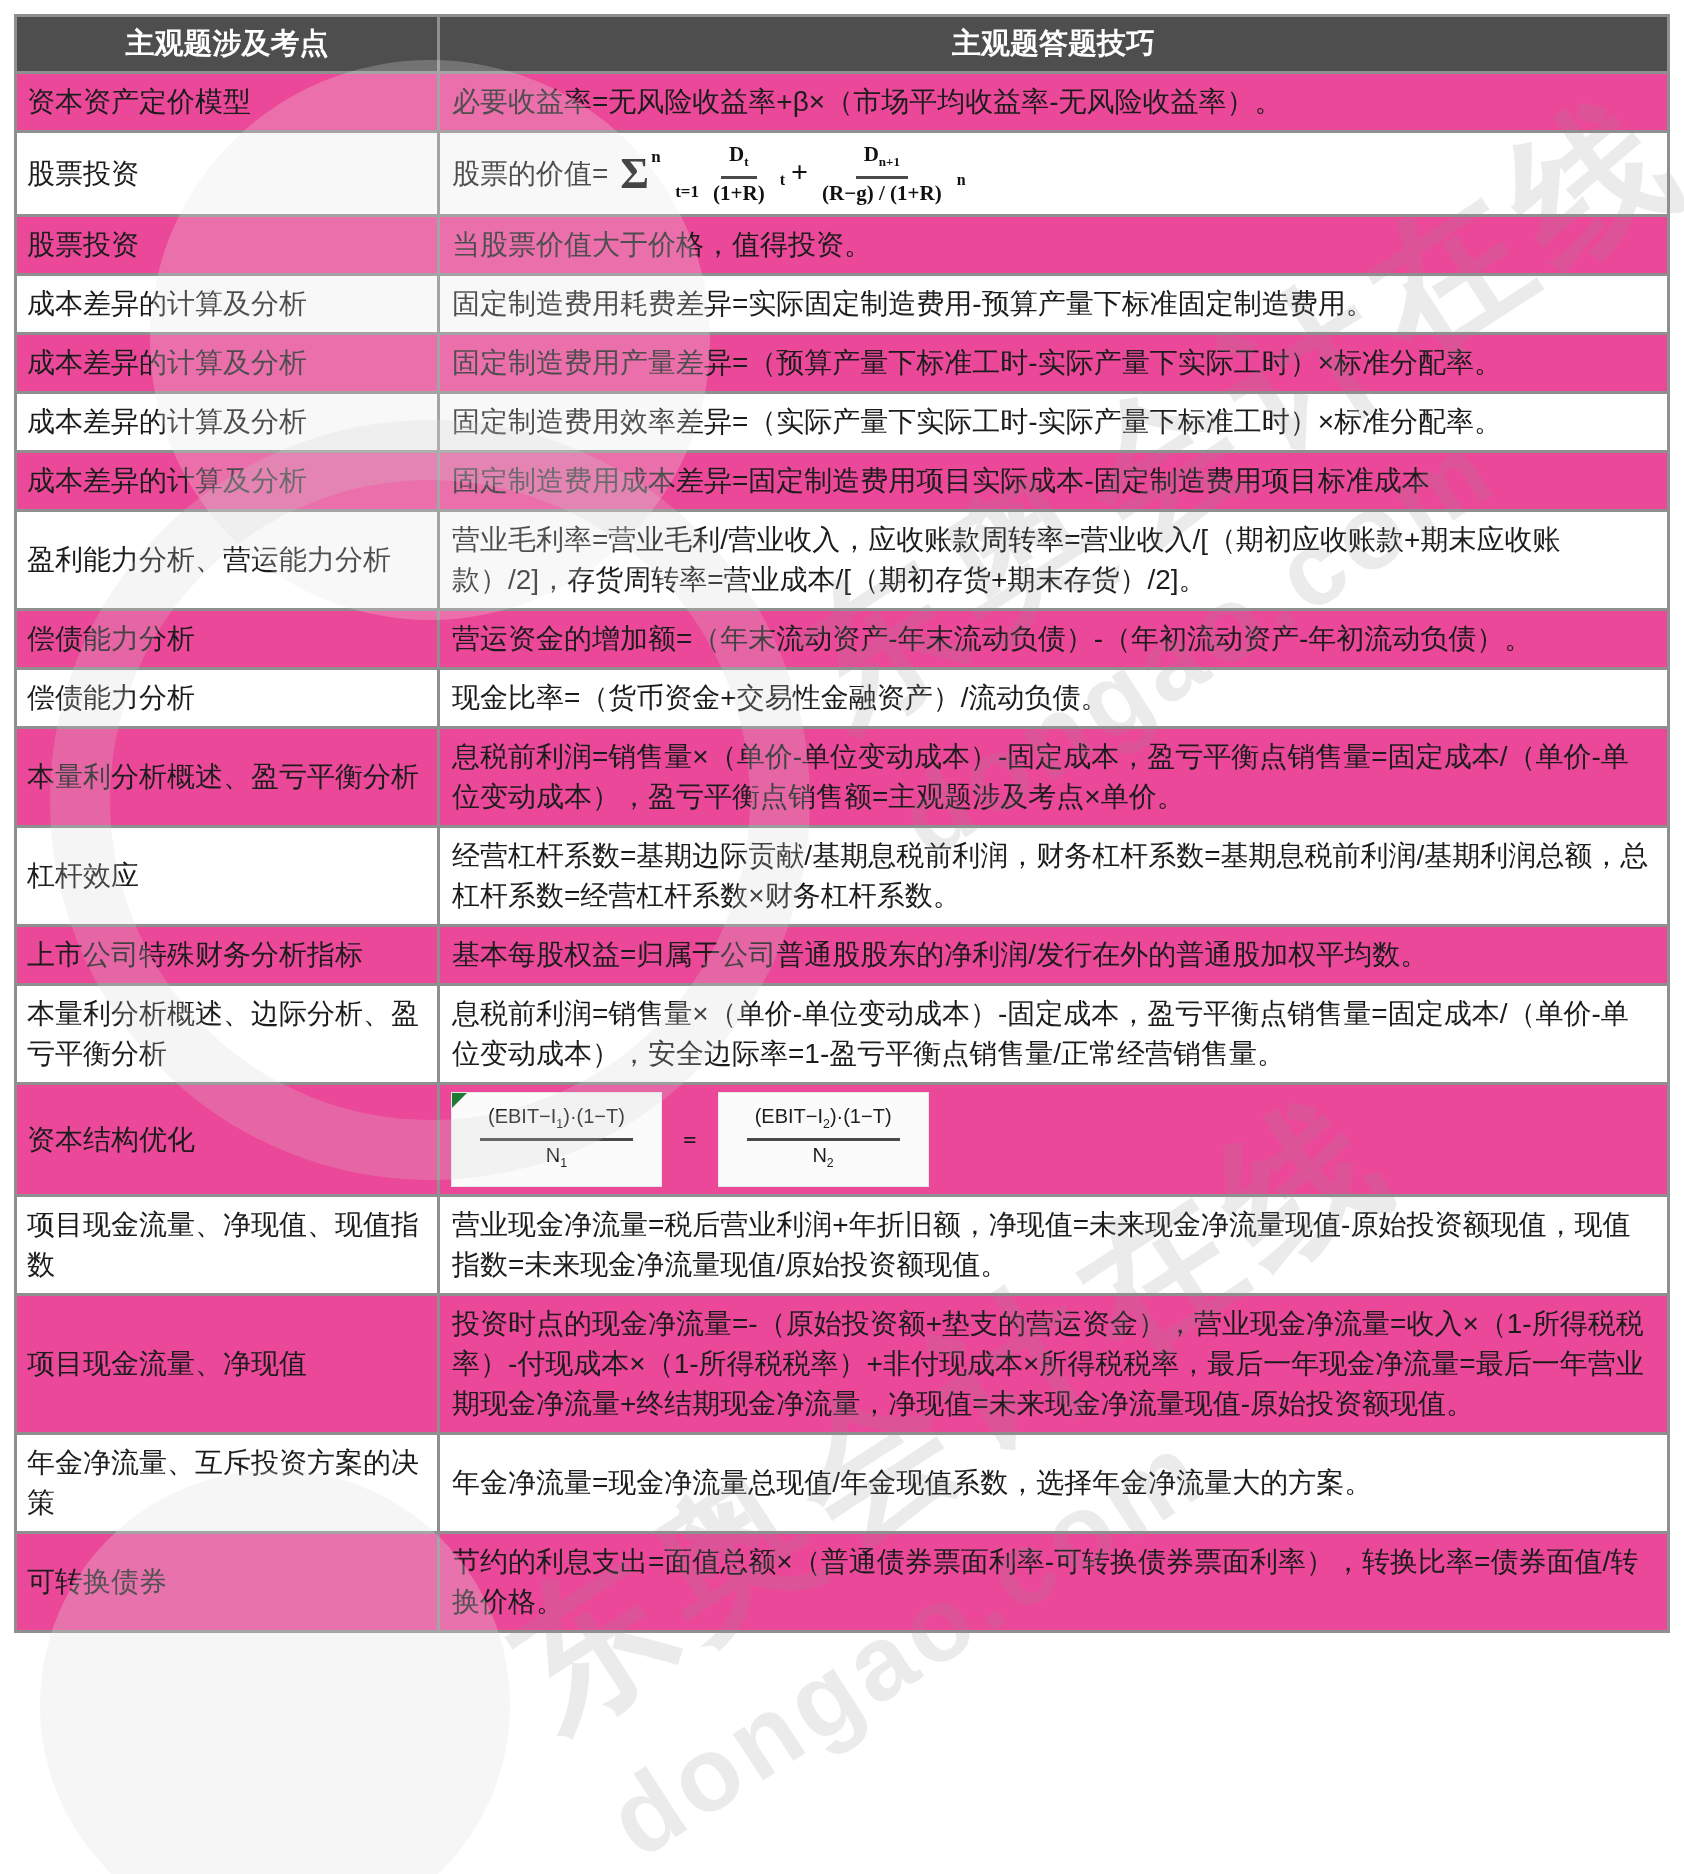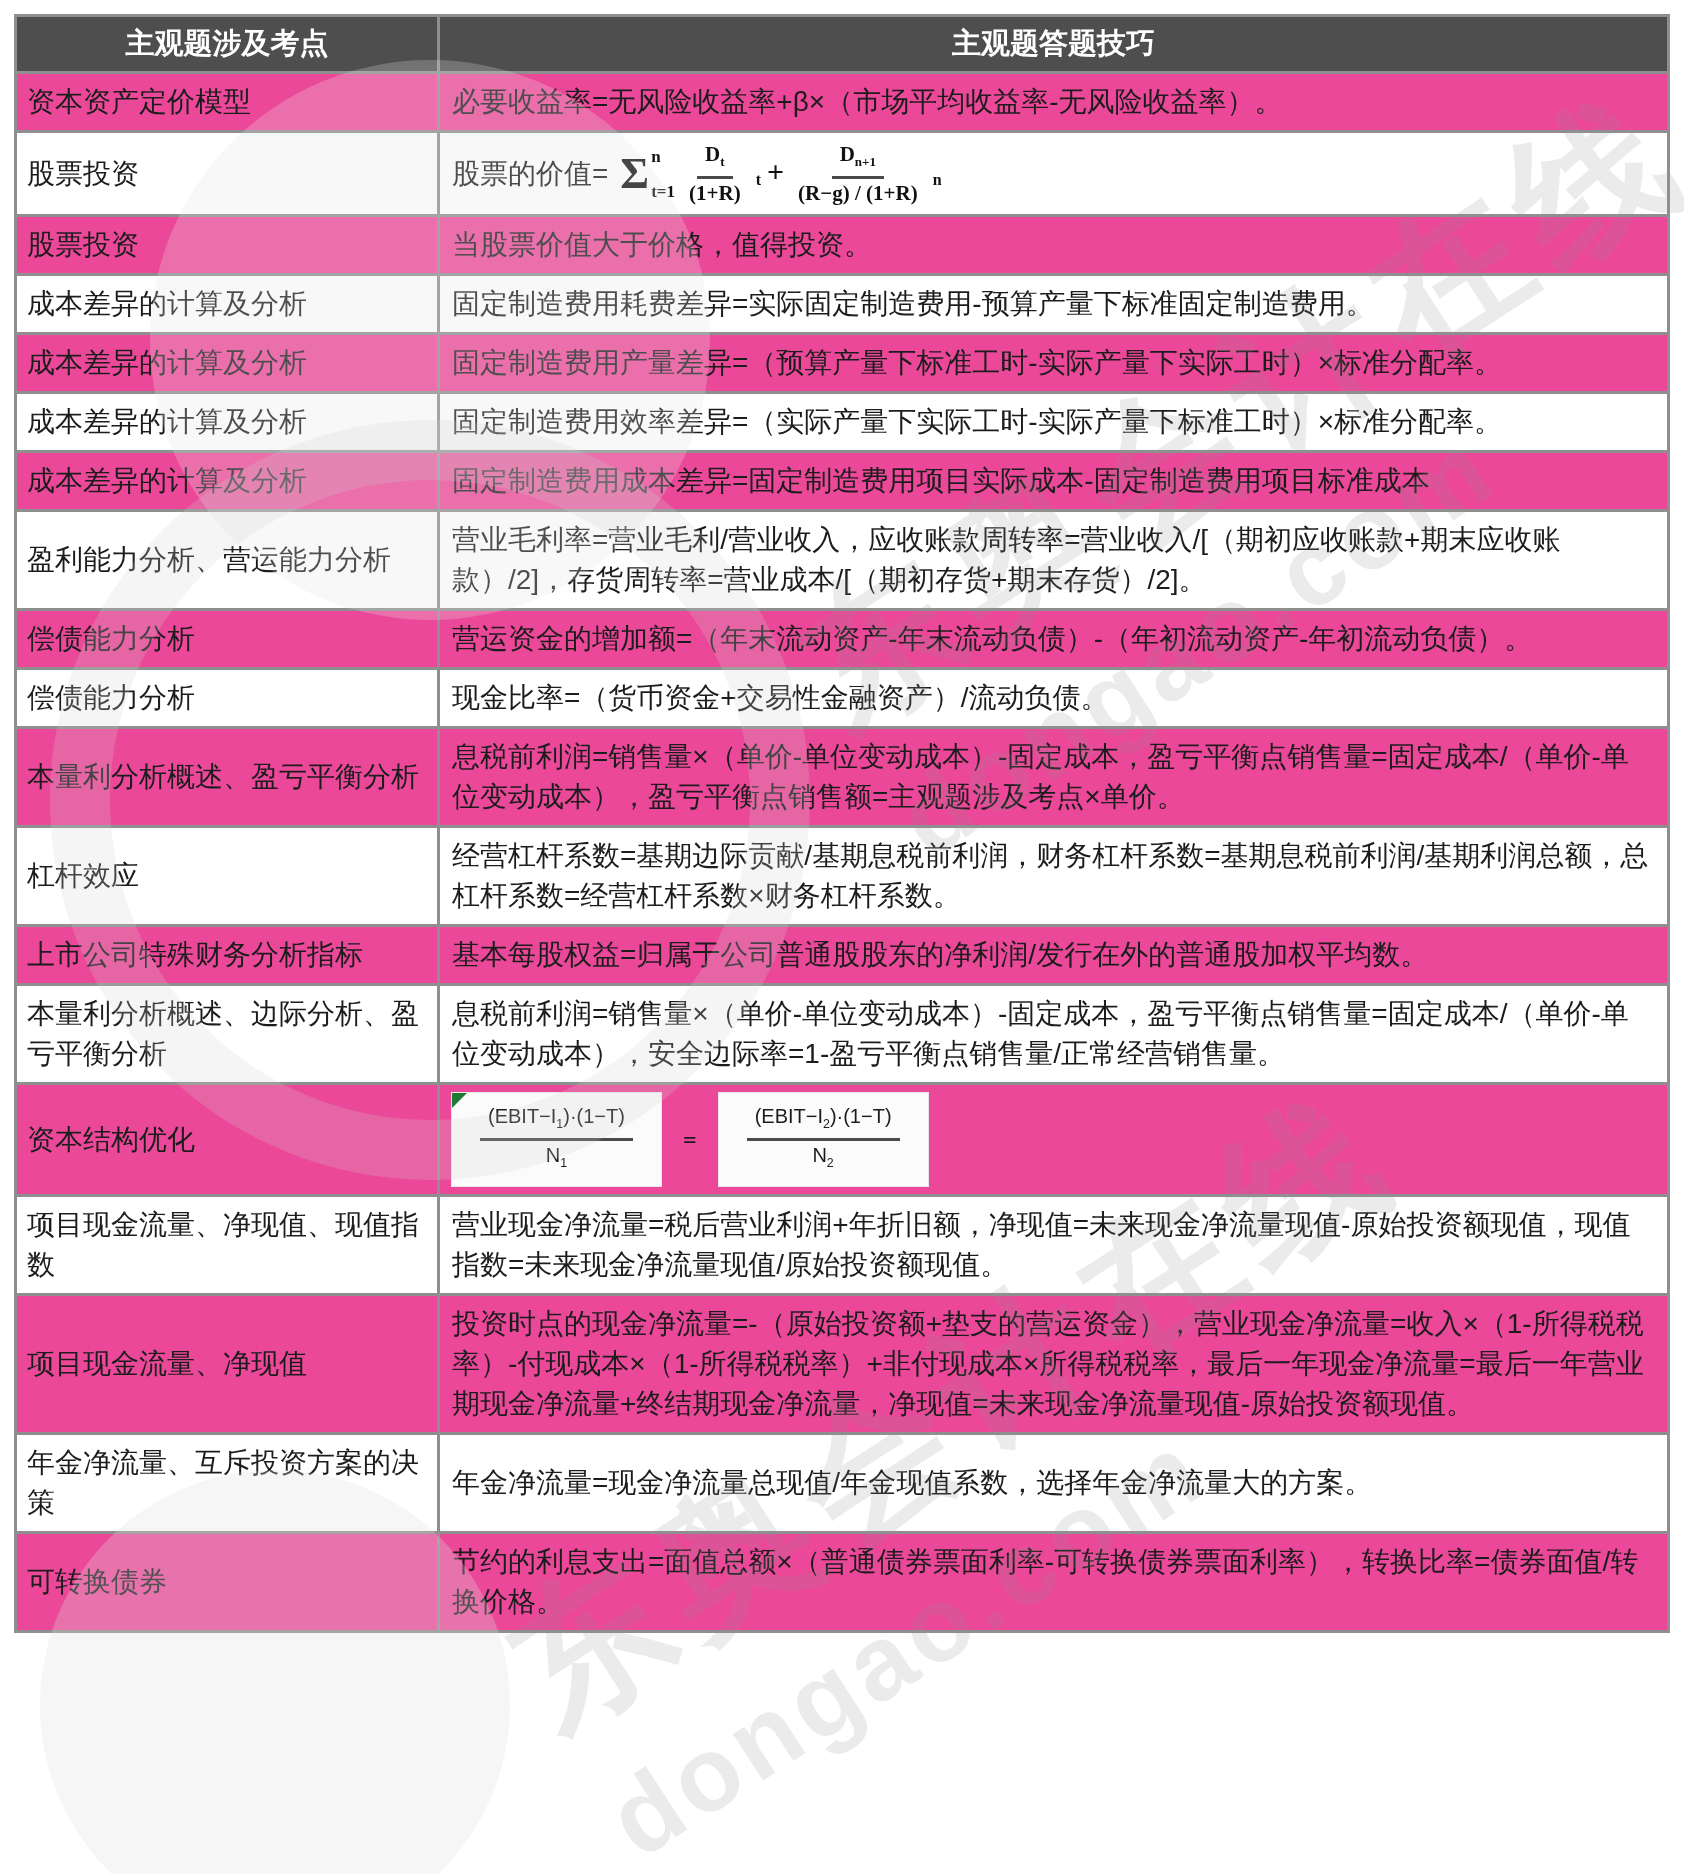--- a/index.html
+++ b/index.html
@@ -24,21 +24,21 @@
   
   .formula-line{display:flex;align-items:center;gap:12px;flex-wrap:wrap;}
   .cn-prefix{font-size:28px;}
   .math{display:inline-flex;align-items:center;gap:6px;
     font-family:"Liberation Serif", serif;font-weight:bold;color:#111;}
   .sigma-wrap{display:inline-flex;align-items:center;}
   .sigma{font-size:44px;line-height:44px;}
   .limits{display:inline-flex;flex-direction:column;justify-content:space-between;
     height:52px;font-size:17px;line-height:17px;margin-left:2px;}
   .lim-top{align-self:flex-start;}
-  .lim-bot{align-self:flex-start;}
+  .lim-bot{align-self:flex-start;margin-left:24px;}
   .frac{display:inline-flex;flex-direction:column;align-items:center;
     font-size:21px;line-height:26px;}
   .frac .num{padding:0 8px 1px 8px;border-bottom:3px solid #4a4a4a;}
   .frac .den{padding:1px 8px 0 8px;}
   .fexp{font-size:16px;position:relative;top:6px;margin-left:1px;}
   .plusop{font-size:30px;position:relative;top:-2px;}
   sub{font-size:0.62em;}
   
   .fbox{position:relative;background:#fbfbfb;padding:10px 28px;display:inline-flex;
     box-shadow:0 0 0 1px #e6e6e6;}

